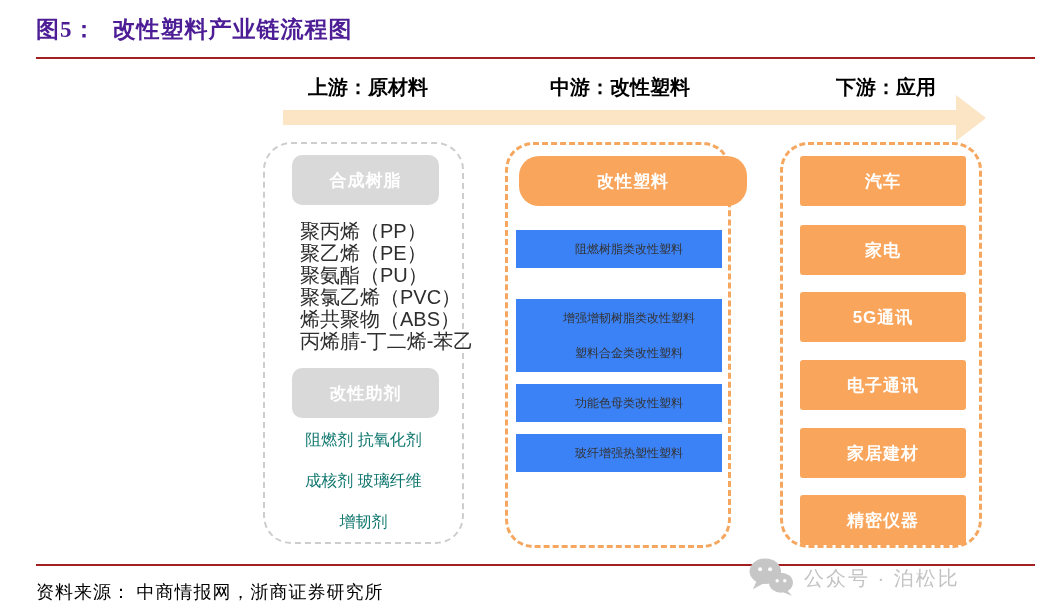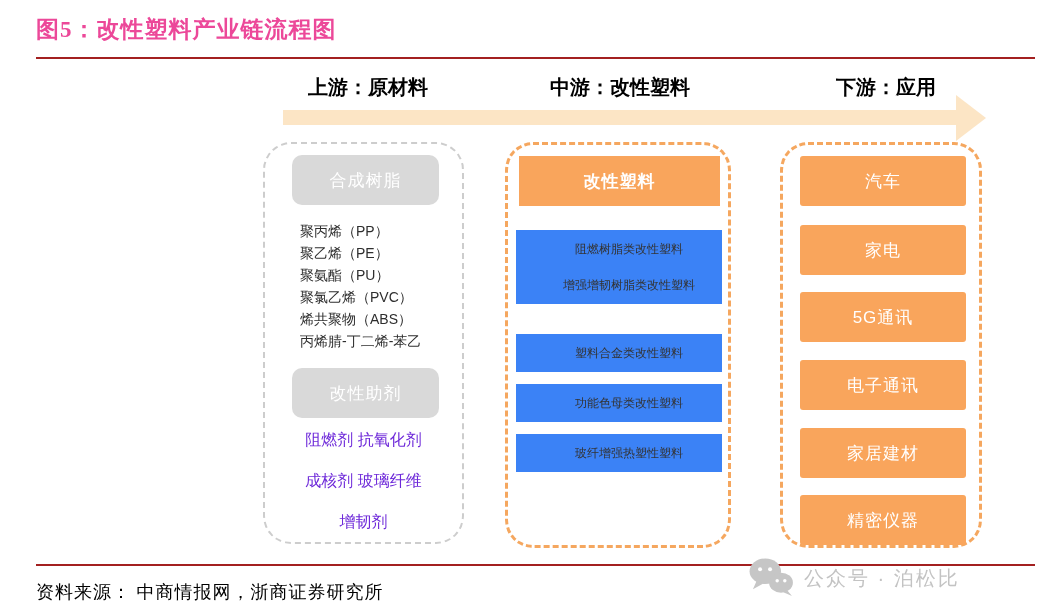--- a/index.html
+++ b/index.html
@@ -10,24 +10,24 @@
     height: 615px;
     background: #ffffff;
     overflow: hidden;
     font-family: "Liberation Sans", sans-serif;
   }
 
   
   .fig-title {
     position: absolute;
     left: 36px; top: 14px;
-    display: flex; 
+    display: flex; gap: 16px;
     font-family: "Liberation Serif", serif;
     font-size: 23px; font-weight: 600;
-    color: #ec4899;
+    color: #4c1d95;
     letter-spacing: 1px;
   }
 
   .rule {
     position: absolute;
     left: 36px; right: 8px;
     height: 2px;
     background: #a32020;
   }
   .rule-top { top: 57px; }
@@ -83,80 +83,80 @@
     border: 3px dashed #f5a75f;
   }
 
   
   .gray-chip {
     position: absolute;
     left: 27px; width: 147px; height: 50px;
     background: #d9d9d9;
     border-radius: 10px;
     color: #ffffff;
-    font-size: 17px; font-weight: 400;
+    font-size: 17px; font-weight: 700;
     display: flex; align-items: center; justify-content: center;
     letter-spacing: 1px;
   }
   .gray-chip.first  { top: 11px; }
   .gray-chip.second { top: 224px; }
 
   .resin-list {
     position: absolute;
     left: 35px; top: 76px;
-    font-size: 14px;
+    font-size: 20px;
     line-height: 22px;
     color: #2e2e2e;
     white-space: nowrap;
   }
   .additive-list {
     position: absolute;
     left: 0; right: 0; top: 286px;
     text-align: center;
     font-size: 16px;
-    color: #6d28d9;
+    color: #0f766e;
   }
   .additive-list .additive-line { margin-bottom: 20px; }
 
   
   .orange-chip {
     position: absolute;
     left: 11px; top: 11px;
-    width: 201px; height: 50px;
+    width: 228px; height: 50px;
     background: #f9a55c;
-    border-radius: 0;
+    border-radius: 20px;
     color: #ffffff;
     font-size: 17px; font-weight: 700;
     display: flex; align-items: center; justify-content: center;
     letter-spacing: 1px;
   }
   .peach-item {
     position: absolute;
     left: 8px; width: 206px; height: 38px;
     background: #3b82f6;
     color: #333333;
     font-size: 12px;
     display: flex; align-items: center; justify-content: center;
     white-space: nowrap;
     padding-left: 20px;
   }
   .peach-0 { top: 85px; }
-  .peach-1 { top: 121px; }
+  .peach-1 { top: 154px; }
   .peach-2 { top: 189px; }
   .peach-3 { top: 239px; }
   .peach-4 { top: 289px; }
 
   
   .app-item {
     position: absolute;
     left: 17px; width: 166px; height: 50px;
     background: #f9a55c;
     border-radius: 3px;
     color: #ffffff;
-    font-size: 17px; font-weight: 400;
+    font-size: 17px; font-weight: 700;
     display: flex; align-items: center; justify-content: center;
     letter-spacing: 1px;
   }
   .app-0 { top: 11px; }
   .app-1 { top: 80px; }
   .app-2 { top: 147px; }
   .app-3 { top: 215px; }
   .app-4 { top: 283px; }
   .app-5 { top: 350px; }
 

